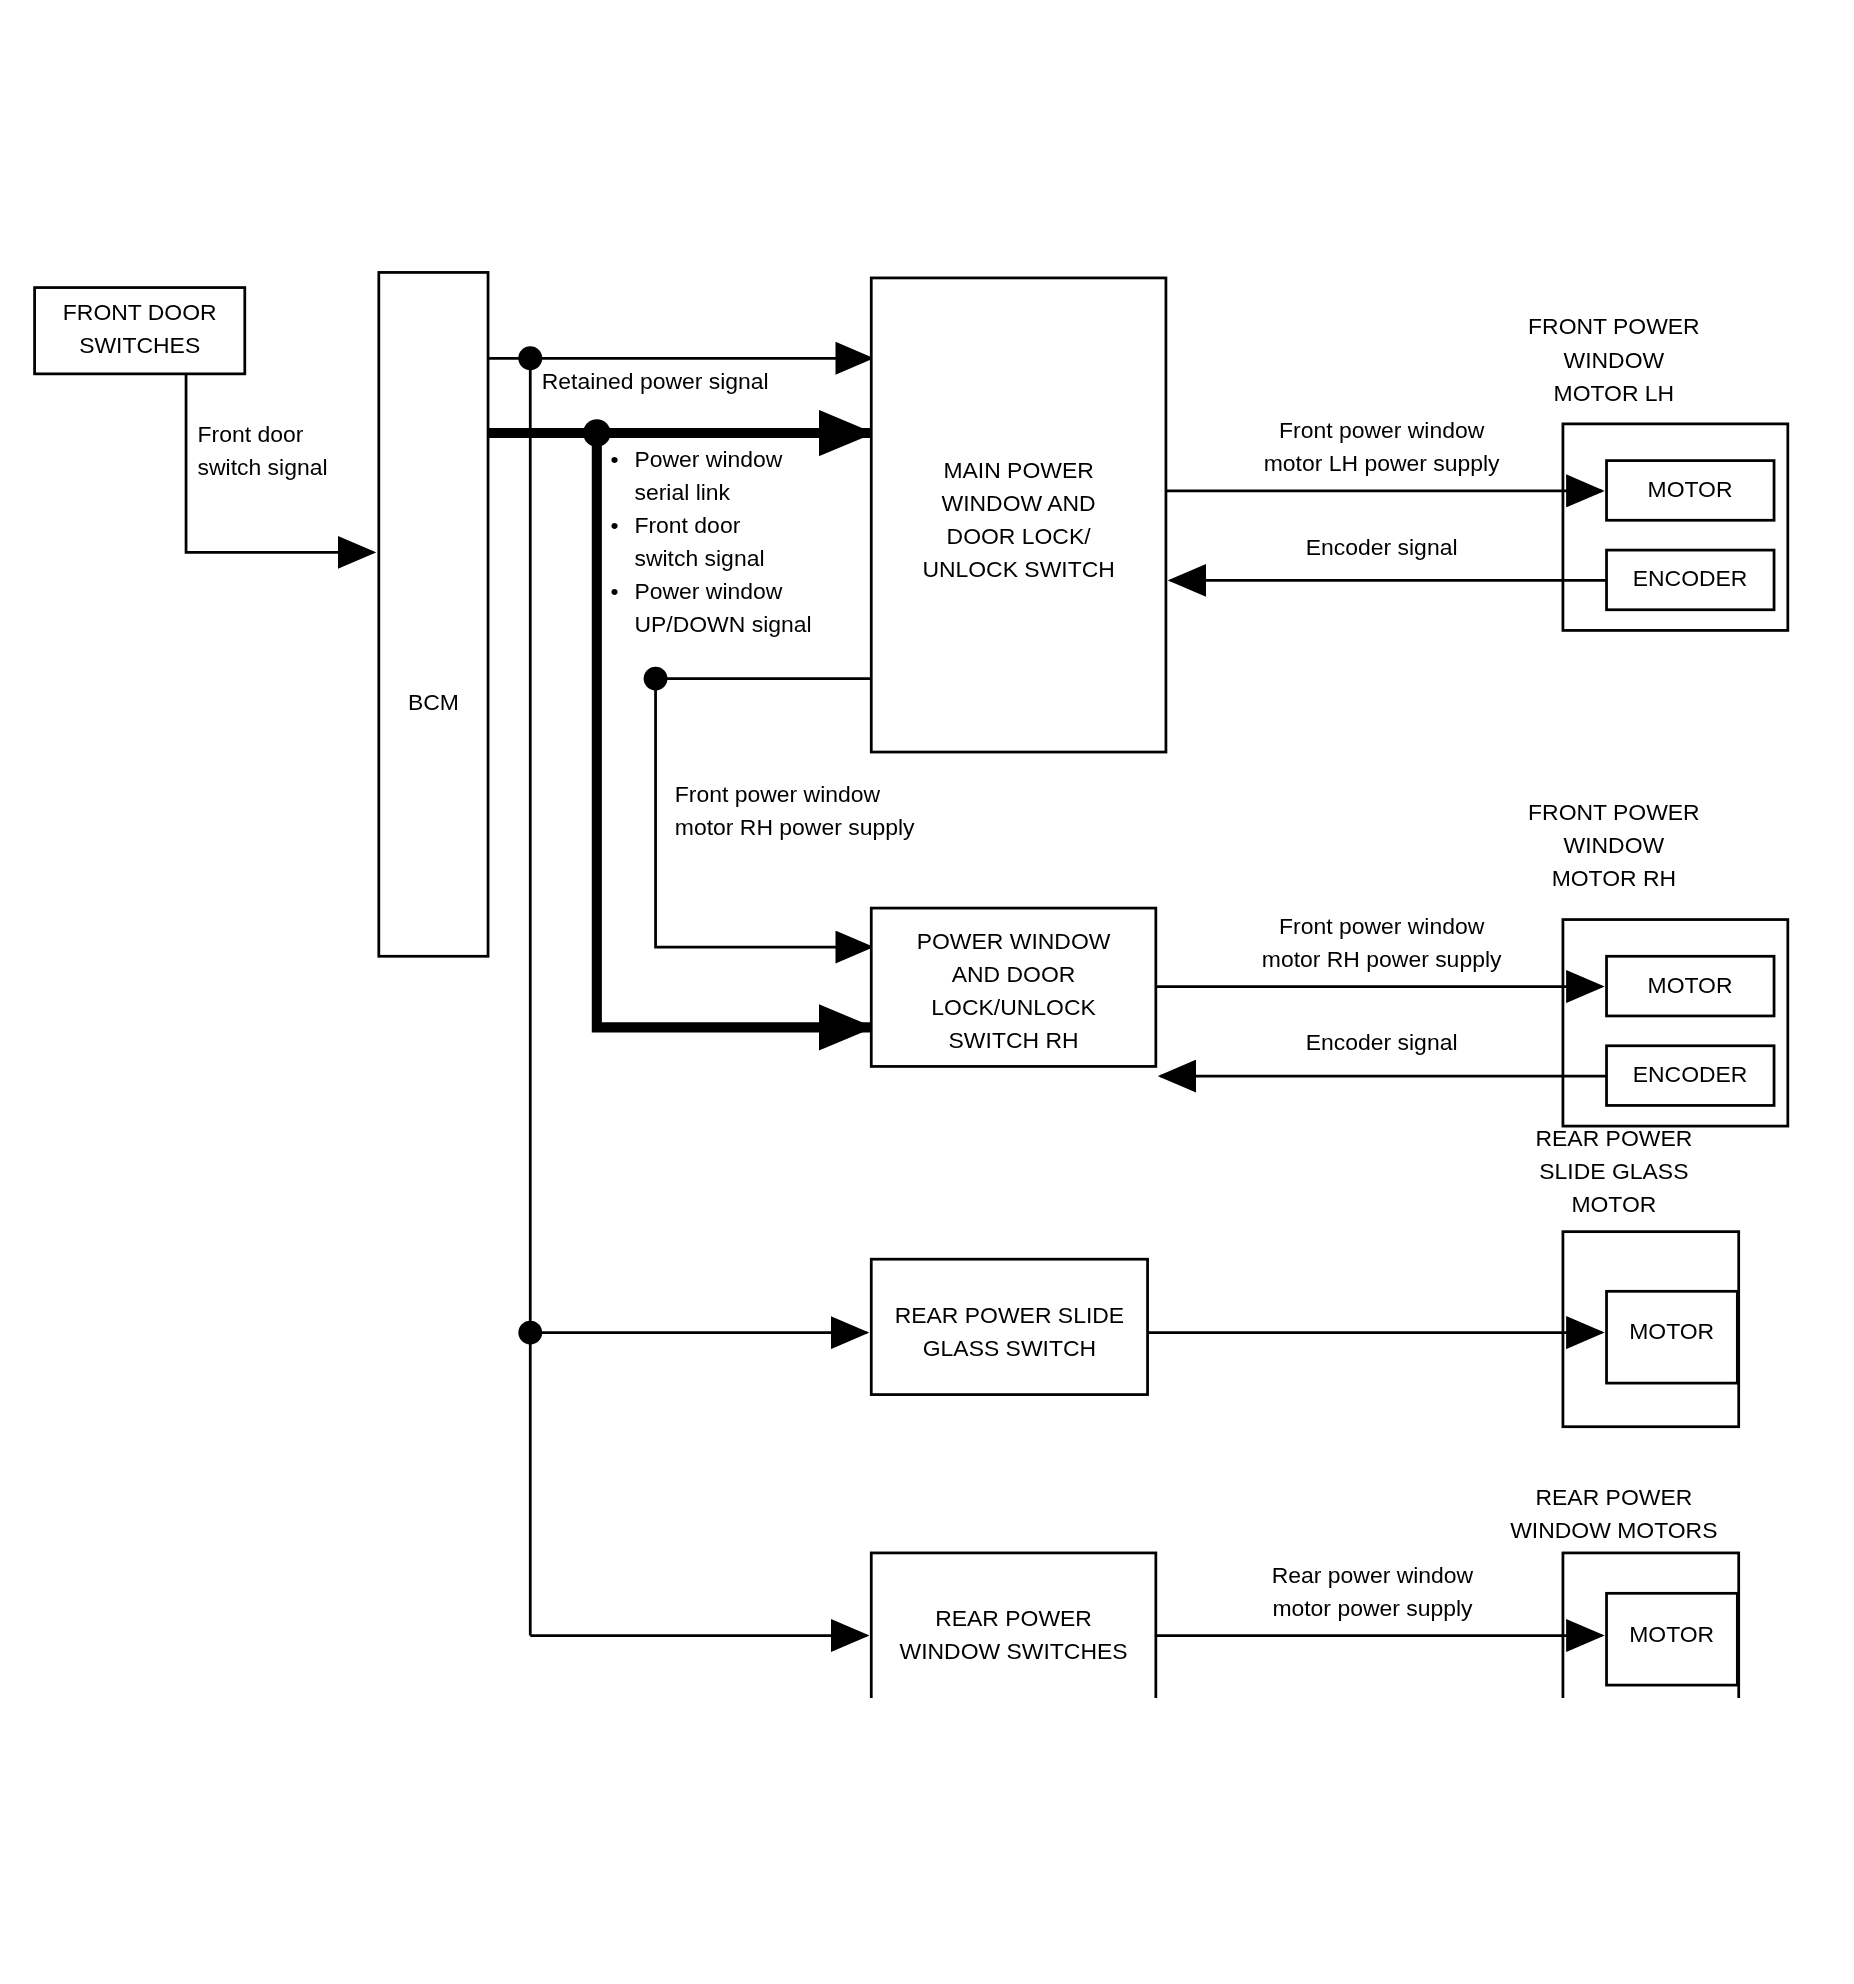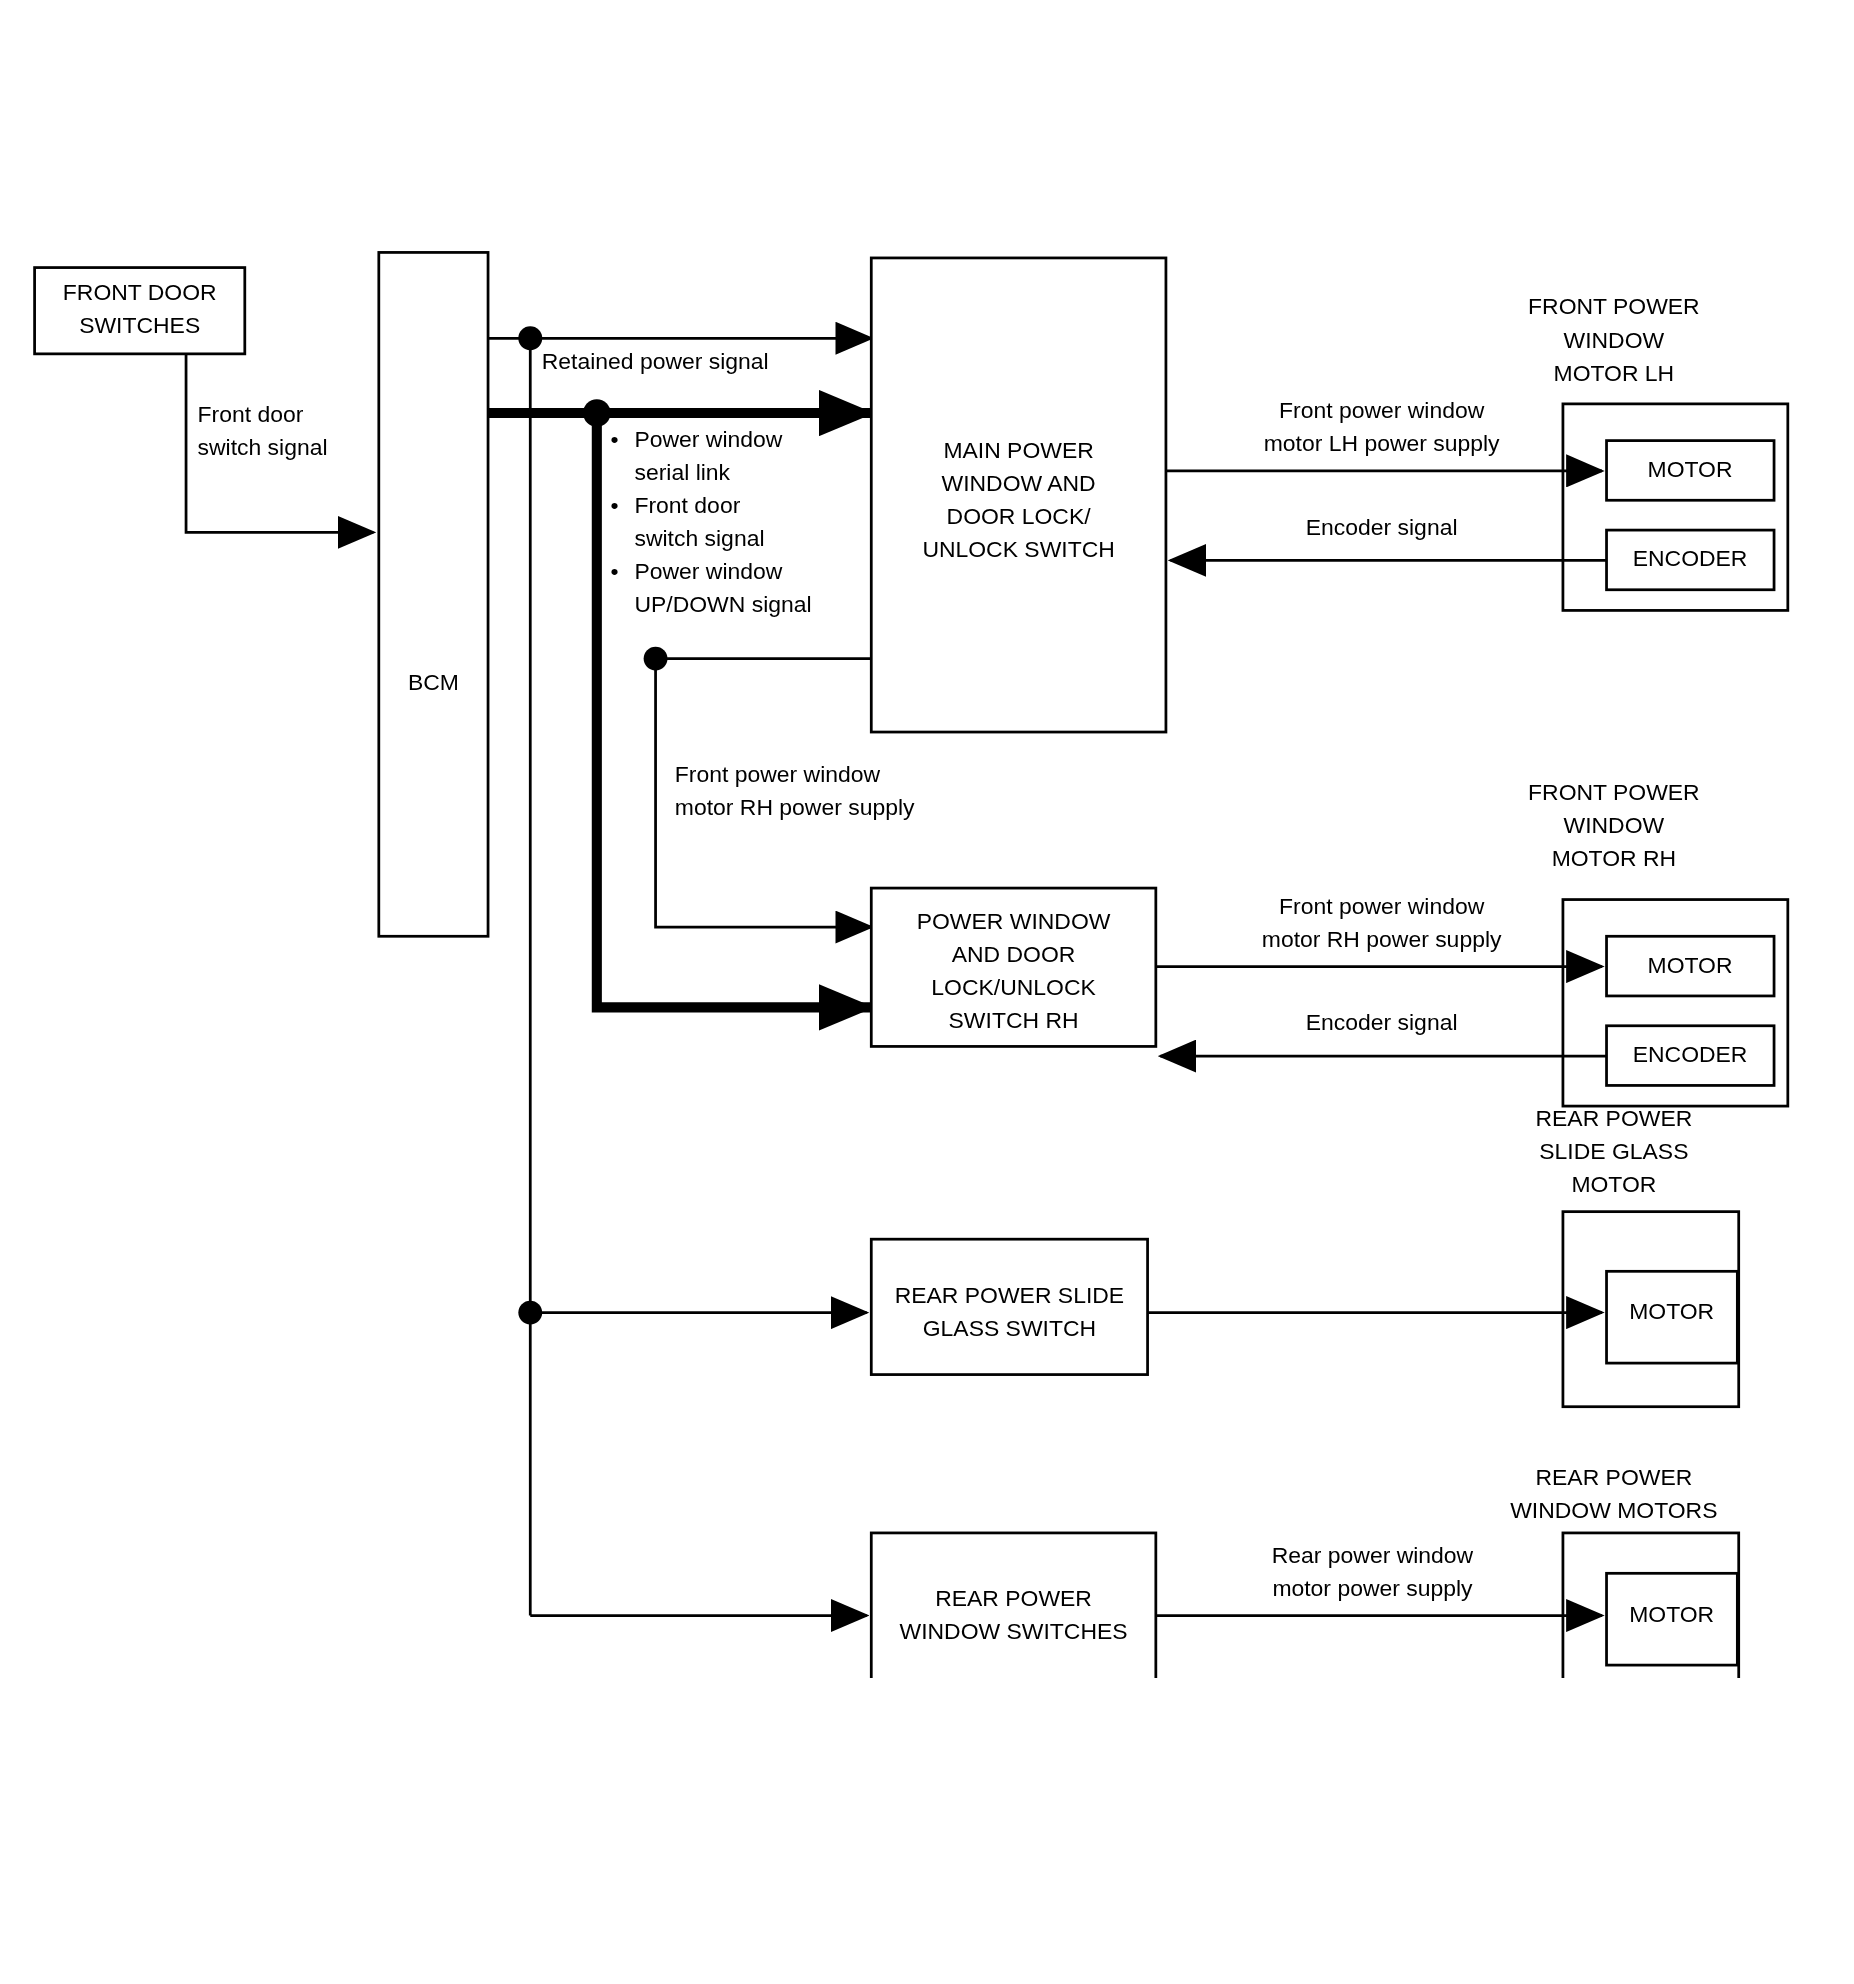--- a/index.html
+++ b/index.html
@@ -6,20 +6,21 @@
     margin: 0;
     padding: 0;
     background: #ffffff;
   }
   #diagram-root {
     position: relative;
     width: 1855px;
     height: 1678px;
     background: #ffffff;
     font-family: "Liberation Sans", sans-serif;
+    margin-top: 20px;
   }
   svg.diagram-svg {
     position: absolute;
     top: 0;
     left: 0;
     width: 1855px;
     height: 1985px;
     display: block;
   }
   .box-rect {

